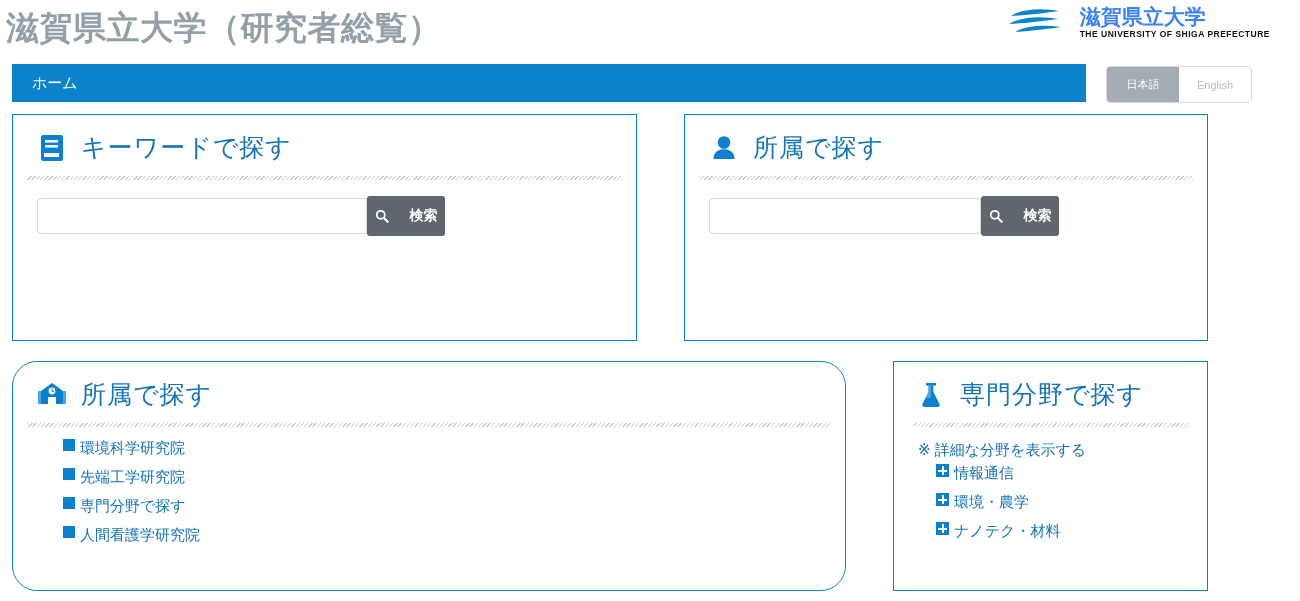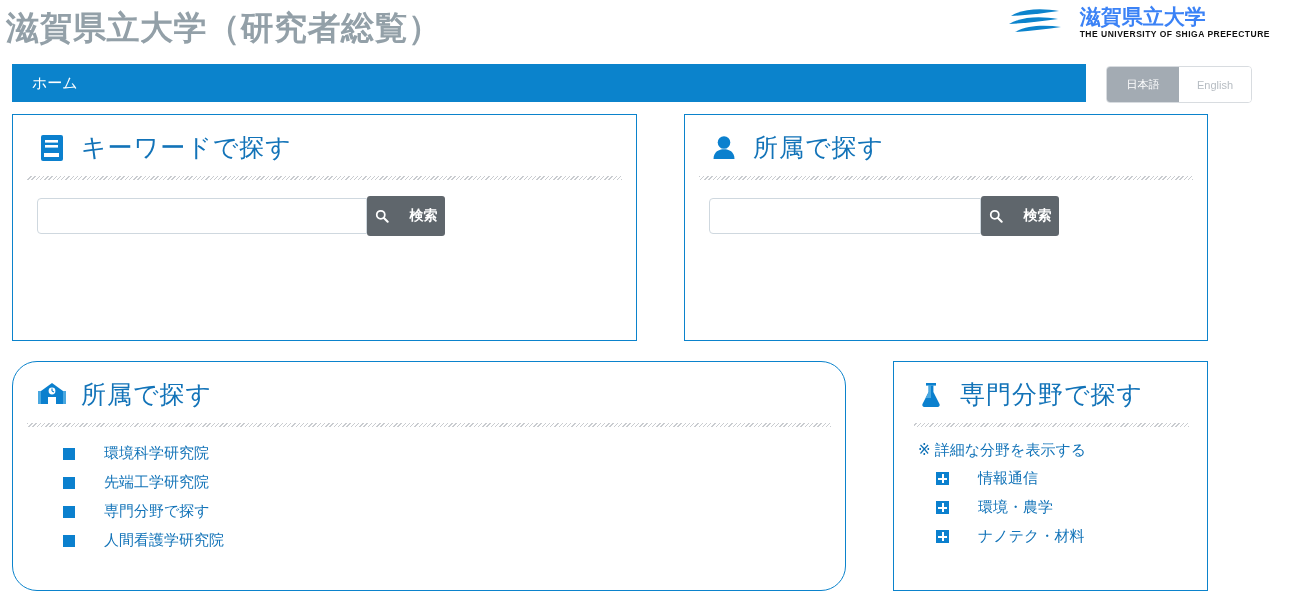--- a/index.html
+++ b/index.html
@@ -260,22 +260,21 @@
   }
 
   
   .link-list {
     list-style: none;
     margin: 0;
     padding: 0 0 0 26px;
   }
   .link-list li {
     display: flex;
-    align-items: center;
-    gap: 29px;
+    gap: 5px;
     height: 29px;
   }
   .bullet-square {
     width: 12px;
     height: 12px;
     background: #0b80ce;
     flex: 0 0 auto;
   }
   .plus-square {
     width: 13px;

